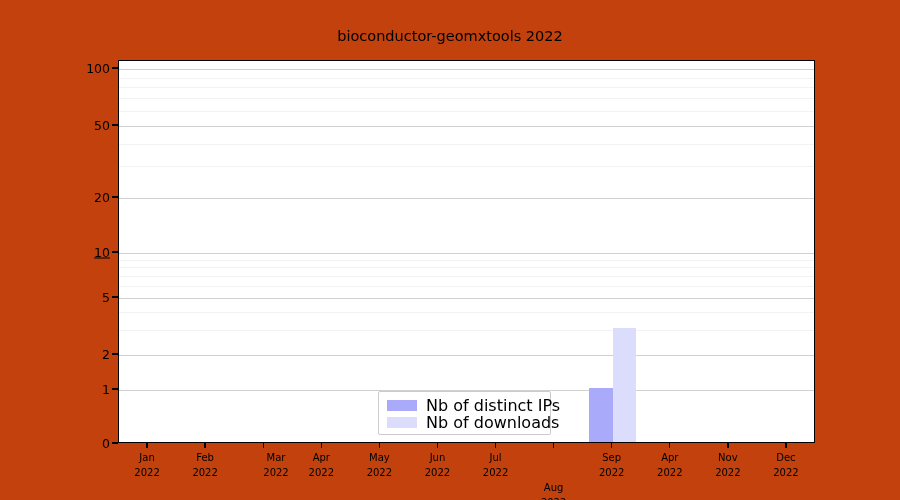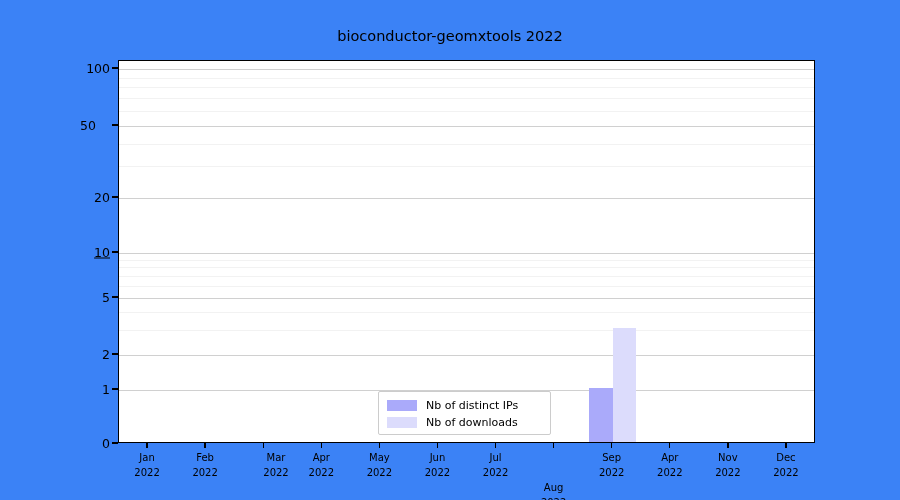--- a/index.html
+++ b/index.html
@@ -10,21 +10,21 @@
   body {
     width: 900px;
     height: 500px;
     font-family: "DejaVu Sans", sans-serif;
     overflow: hidden;
   }
   #figure {
     position: relative;
     width: 900px;
     height: 500px;
-    background: #3b82f6;
+    background: #c2410c;
   }
   #chart-title {
     position: absolute;
     left: 0;
     top: 28px;
     width: 900px;
     text-align: center;
     font-size: 14.5px;
     color: #000000;
     letter-spacing: 0px;
@@ -118,40 +118,40 @@
     height: 17px;
     padding-left: 8px;
   }
   .legend-swatch {
     width: 30px;
     height: 11px;
     margin-right: 9px;
     flex: 0 0 auto;
   }
   .legend-text {
-    font-size: 11px;
+    font-size: 16px;
     color: #000000;
     white-space: nowrap;
   }
 </style>
 </head>
 <body>
 
 <div id="figure">
 
   <div id="chart-title">bioconductor-geomxtools 2022</div>
 
   <div id="ylabels">
       <div class="ytick-label" style="top: 443px;">0</div>
       <div class="ytick-label" style="top: 389px;">1</div>
       <div class="ytick-label" style="top: 354px;">2</div>
       <div class="ytick-label" style="top: 297px;">5</div>
       <div class="ytick-label" style="top: 252px; text-decoration: underline;">10</div>
       <div class="ytick-label" style="top: 197px;">20</div>
-      <div class="ytick-label" style="top: 125px; text-align: center;">50</div>
+      <div class="ytick-label" style="top: 125px;">50</div>
       <div class="ytick-label" style="top: 68px;">100</div>
     </div>
   <div id="yticks">
       <div class="ytick-mark" style="top: 442.35px;"></div>
       <div class="ytick-mark" style="top: 388.35px;"></div>
       <div class="ytick-mark" style="top: 353.35px;"></div>
       <div class="ytick-mark" style="top: 296.35px;"></div>
       <div class="ytick-mark" style="top: 251.35px;"></div>
       <div class="ytick-mark" style="top: 196.35px;"></div>
       <div class="ytick-mark" style="top: 124.35px;"></div>

